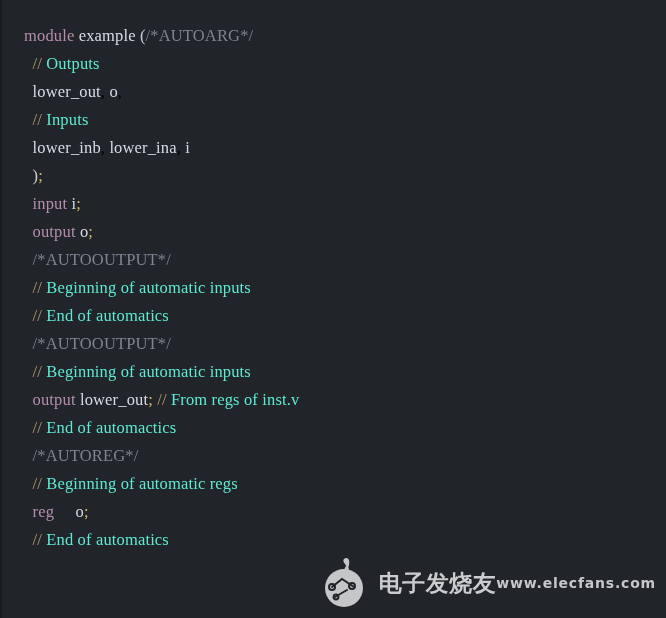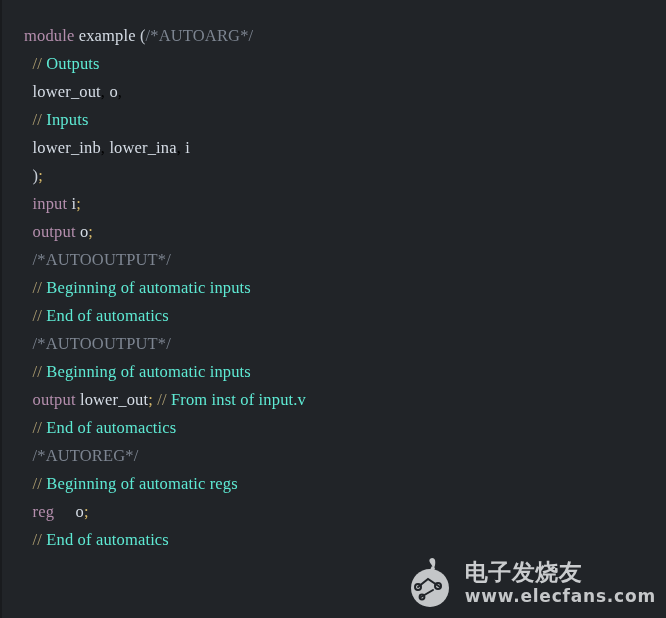--- a/index.html
+++ b/index.html
@@ -65,34 +65,34 @@
     opacity: 0.92;
     pointer-events: none;
   }
   #wm-logo {
     width: 54px;
     height: 54px;
     flex: 0 0 auto;
   }
   #wm-text {
     display: flex;
-    flex-direction: column;
+    flex-direction: row;
     justify-content: center;
     line-height: 1;
   }
   #wm-cn {
     font-family: "DejaVu Sans", "Liberation Sans", sans-serif;
     font-size: 23px;
     font-weight: bold;
     color: #d9dbdd;
     letter-spacing: 0.5px;
   }
   #wm-url {
     font-family: "DejaVu Sans", "Liberation Sans", sans-serif;
-    font-size: 17px;
+    font-size: 14px;
     font-weight: bold;
     color: #d3d5d7;
     letter-spacing: 0.8px;
     margin-top: 4px;
     text-align: center;
   }
 </style>
 </head>
 <body>
 
@@ -105,21 +105,21 @@
       <div class="line"><span class="punc">  </span><span class="cmt-sl">//</span><span class="cmt"> Inputs</span></div>
       <div class="line"><span class="punc">  </span><span class="id">lower_inb</span><span class="punc">, </span><span class="id">lower_ina</span><span class="punc">, </span><span class="id">i</span></div>
       <div class="line"><span class="punc">  </span><span class="paren">)</span><span class="semi">;</span></div>
       <div class="line"><span class="punc">  </span><span class="kw">input</span><span class="punc"> </span><span class="id">i</span><span class="semi">;</span></div>
       <div class="line"><span class="punc">  </span><span class="kw">output</span><span class="punc"> </span><span class="id">o</span><span class="semi">;</span></div>
       <div class="line"><span class="punc">  </span><span class="blk">/*AUTOOUTPUT*/</span></div>
       <div class="line"><span class="punc">  </span><span class="cmt-sl">//</span><span class="cmt"> Beginning of automatic inputs</span></div>
       <div class="line"><span class="punc">  </span><span class="cmt-sl">//</span><span class="cmt"> End of automatics</span></div>
       <div class="line"><span class="punc">  </span><span class="blk">/*AUTOOUTPUT*/</span></div>
       <div class="line"><span class="punc">  </span><span class="cmt-sl">//</span><span class="cmt"> Beginning of automatic inputs</span></div>
-      <div class="line"><span class="punc">  </span><span class="kw">output</span><span class="punc"> </span><span class="id">lower_out</span><span class="semi">;</span><span class="punc"> </span><span class="cmt-sl">//</span><span class="cmt"> From inst of input.v</span></div>
+      <div class="line"><span class="punc">  </span><span class="kw">output</span><span class="punc"> </span><span class="id">lower_out</span><span class="semi">;</span><span class="punc"> </span><span class="cmt-sl">//</span><span class="cmt"> From regs of inst.v</span></div>
       <div class="line"><span class="punc">  </span><span class="cmt-sl">//</span><span class="cmt"> End of automactics</span></div>
       <div class="line"><span class="punc">  </span><span class="blk">/*AUTOREG*/</span></div>
       <div class="line"><span class="punc">  </span><span class="cmt-sl">//</span><span class="cmt"> Beginning of automatic regs</span></div>
       <div class="line"><span class="punc">  </span><span class="kw">reg</span><span class="punc">     </span><span class="id">o</span><span class="semi">;</span></div>
       <div class="line"><span class="punc">  </span><span class="cmt-sl">//</span><span class="cmt"> End of automatics</span></div>
     </div>
 
   <div id="watermark">
     <svg id="wm-logo" viewBox="0 0 54 54" aria-hidden="true">
       <path d="M27 8 C22 2 30 0 31 4 C32 9 30 11 30 13 Z" fill="#d2d4d6"></path>

